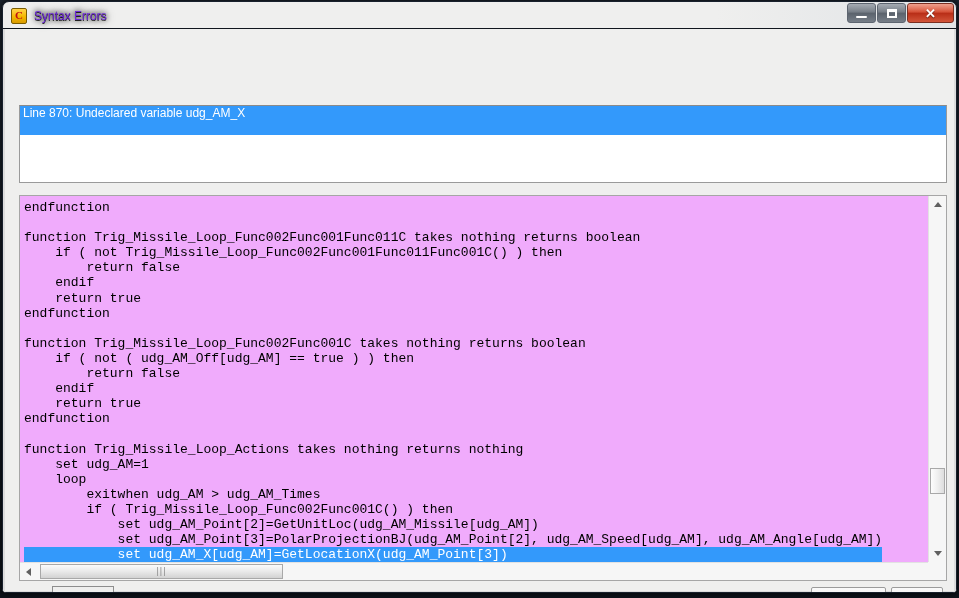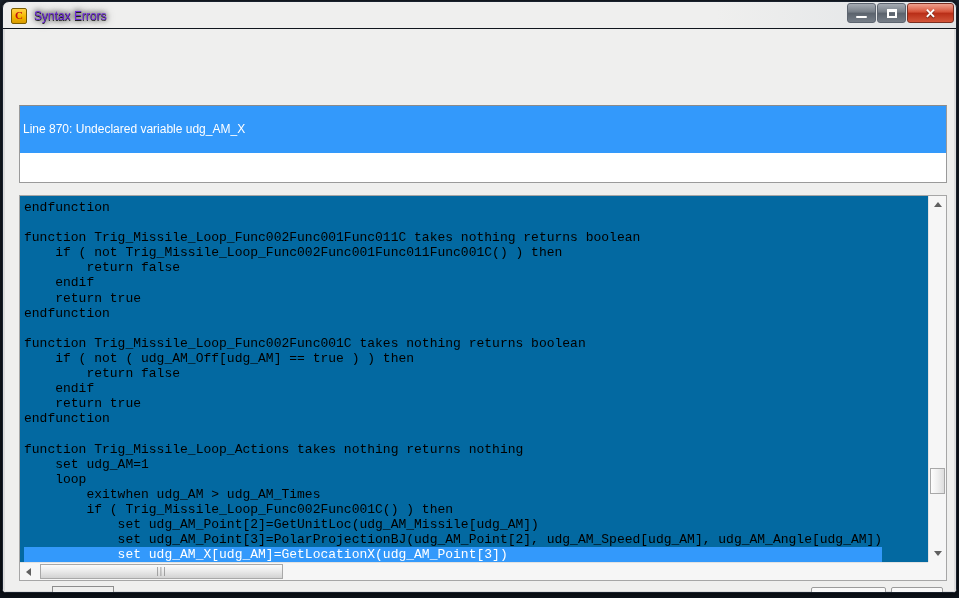--- a/index.html
+++ b/index.html
@@ -180,23 +180,23 @@
     width: 928px;
     height: 78px;
     background: #ffffff;
     border: 1px solid #9a9a9a;
     border-top-color: #8a8a8a;
     box-sizing: border-box;
     overflow: hidden;
     font-size: 12px;
   }
   .error-row {
-    height: 15px;
+    height: 29px;
     line-height: 15px;
-    padding: 16px 3px;
+    padding: 0 3px;
     color: #101010;
     white-space: nowrap;
     cursor: default;
   }
   .error-row.selected {
     background: #3399fb;
     color: #ffffff;
   }
 
   
@@ -209,21 +209,21 @@
     background: #efefee;
     border: 1px solid #a6a6a6;
     box-sizing: border-box;
   }
   #code-scroll {
     position: absolute;
     left: 0; top: 0;
     right: 18px;
     bottom: 18px;
     overflow: hidden;
-    background: #0369a1;
+    background: #f0abfc;
   }
   #code-text {
     position: absolute;
     left: 4px;
     top: 4px;
     font-family: "Liberation Mono", "DejaVu Sans Mono", monospace;
     font-size: 13px;
     line-height: 15.1px;
     color: #000;
     white-space: pre;

